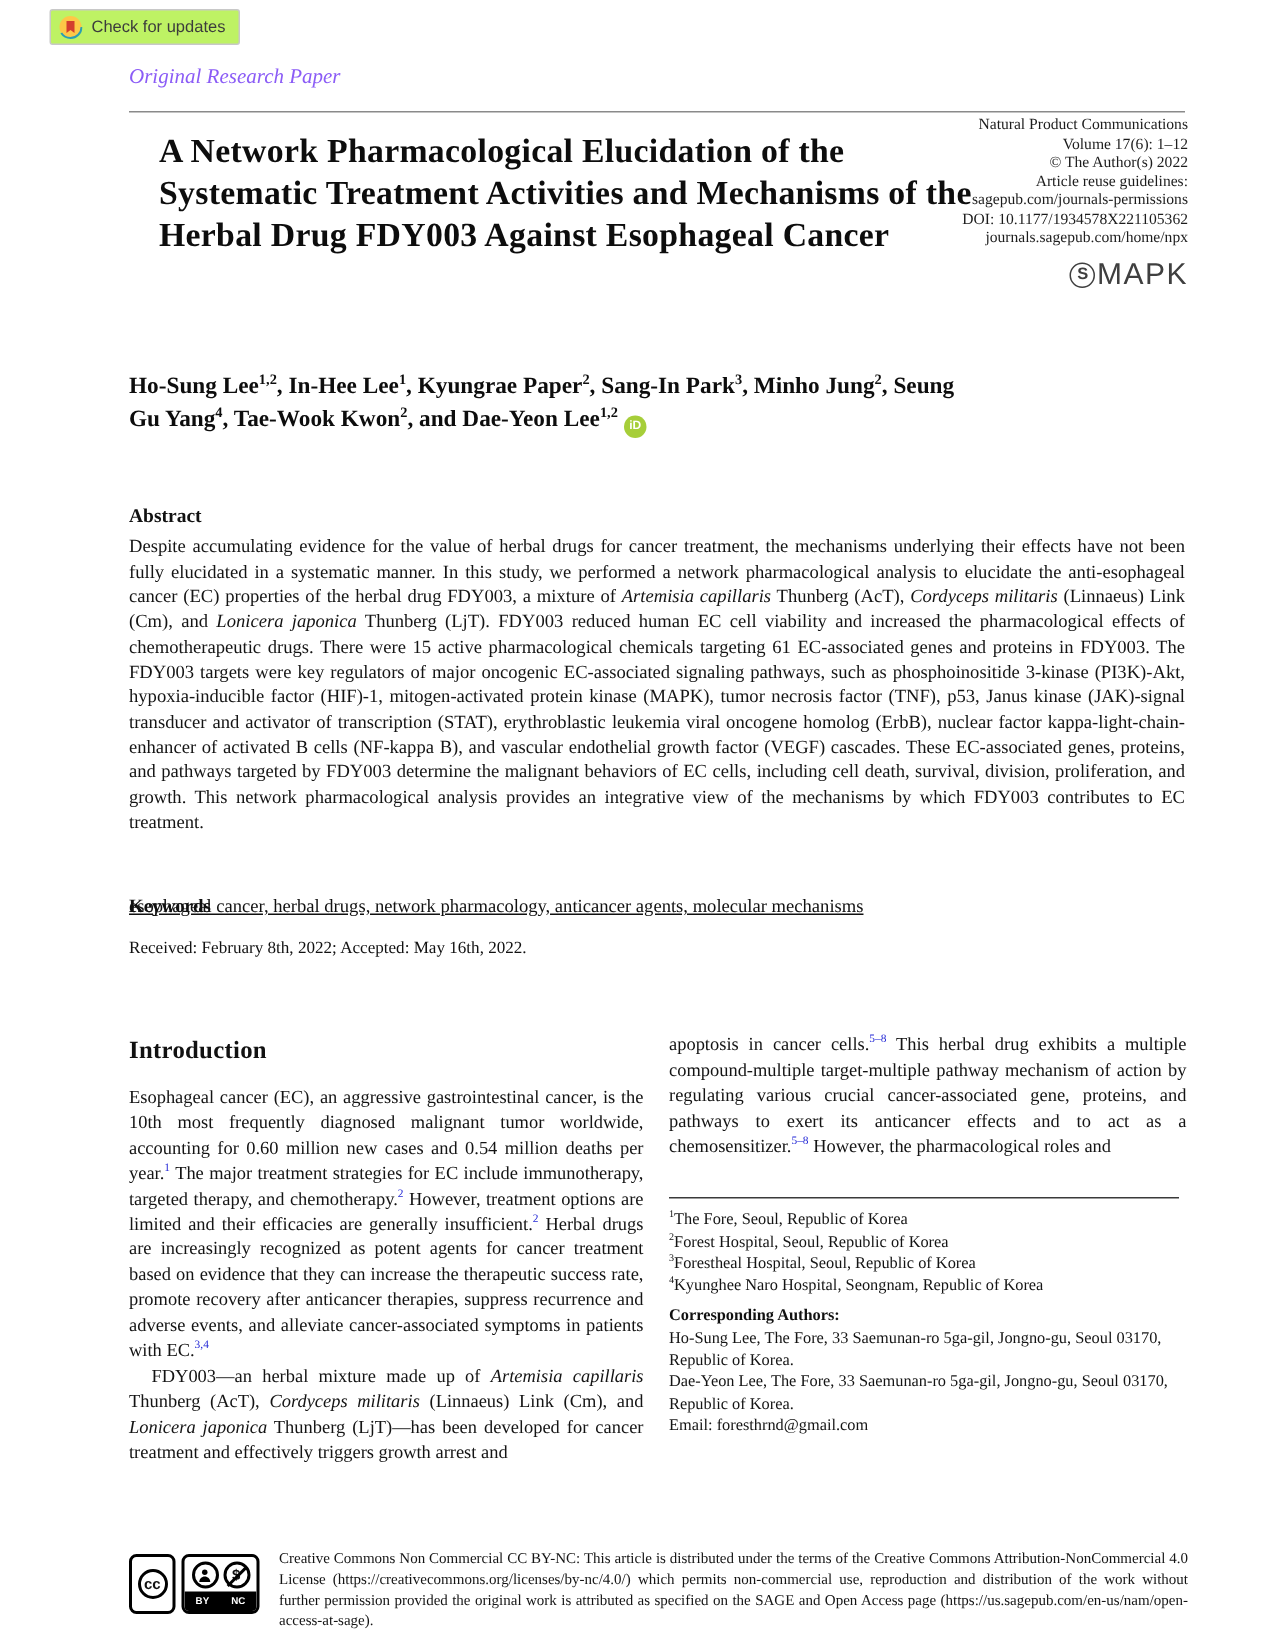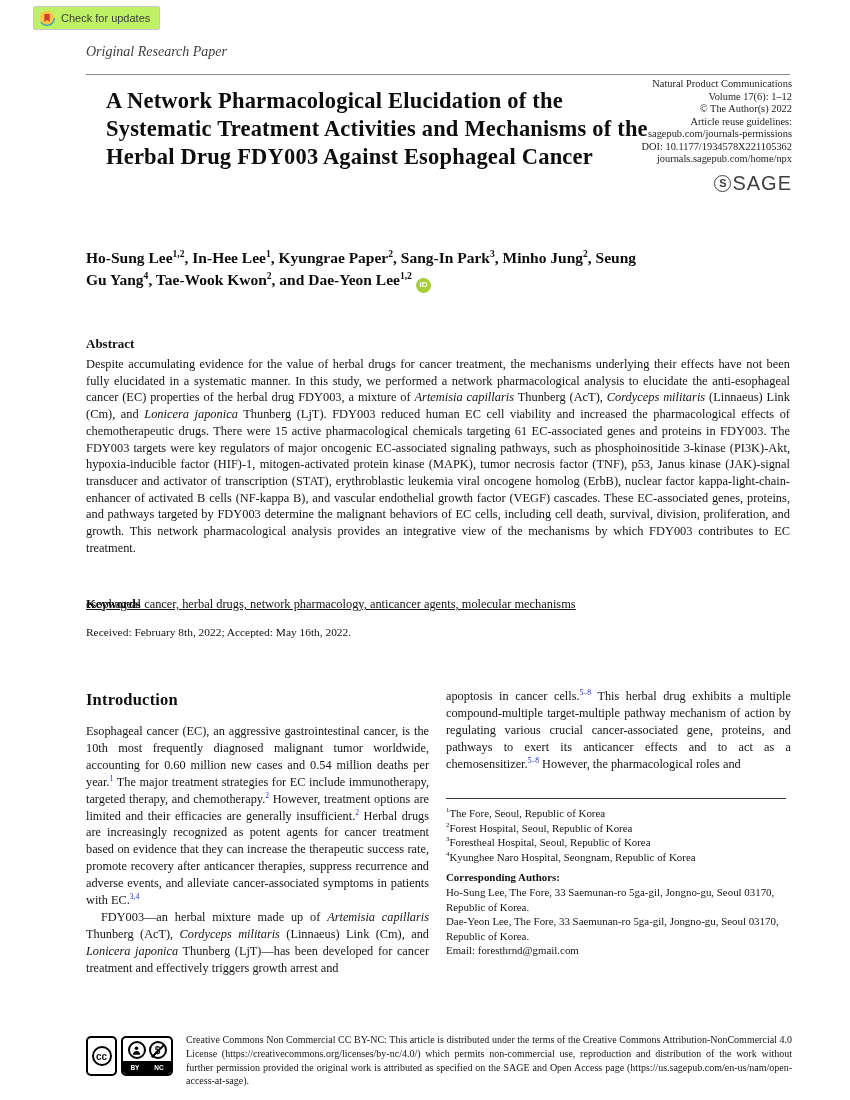--- a/index.html
+++ b/index.html
@@ -22,21 +22,21 @@
     border: 1px solid #c8c8c8;
     border-radius: 2px;
     font-family: "Liberation Sans", sans-serif;
     font-size: 11px; color: #3c3c3c;
     cursor: pointer;
   }
   .crossref-ico { width: 16px; height: 16px; display: block; }
   
   .kicker {
     position: absolute; left: 86px; top: 44px;
-    font-style: italic; font-size: 14px; color: #404040;
+    font-style: italic; font-size: 14px; color: #8b5cf6;
   }
   .top-rule {
     position: absolute; left: 86px; top: 74px; width: 704px; height: 1px;
     background: #8a8a8a;
   }
   
   .title {
     position: absolute; left: 86px; top: 87px; width: 568px;
     font-size: 22.5px; font-weight: bold; line-height: 28px; color: #0d0d0d;
     letter-spacing: 0.2px;
@@ -151,21 +151,21 @@
   <div class="journal">
     <div class="jline">Natural Product Communications</div>
     <div class="jline">Volume 17(6): 1–12</div>
     <div class="jline">© The Author(s) 2022</div>
     <div class="jline">Article reuse guidelines:</div>
     <div class="jline">sagepub.com/journals-permissions</div>
     <div class="jline">DOI: 10.1177/1934578X221105362</div>
     <div class="jline">journals.sagepub.com/home/npx</div>
     <div class="sage">
       <span class="sage-s">S</span>
-      <span class="sage-word">SAGE</span>
+      <span class="sage-word">MAPK</span>
     </div>
   </div>
 
   <div class="authors"><span><span>Ho-Sung Lee</span><sup>1,2</sup><span>, In-Hee Lee</span><sup>1</sup><span>, Kyungrae Paper</span><sup>2</sup><span>, Sang-In Park</span><sup>3</sup><span>, Minho Jung</span><sup>2</sup><span>, Seung Gu Yang</span><sup>4</sup><span>, Tae-Wook Kwon</span><sup>2</sup><span>, and Dae-Yeon Lee</span><sup>1,2</sup></span><span class="orcid">iD</span></div>
 
   <div class="abstract-h">Abstract</div>
   <div class="abstract-b"><span>Despite accumulating evidence for the value of herbal drugs for cancer treatment, the mechanisms underlying their effects have not been fully elucidated in a systematic manner. In this study, we performed a network pharmacological analysis to elucidate the anti-esophageal cancer (EC) properties of the herbal drug FDY003, a mixture of </span><span style="font-style: italic;">Artemisia capillaris</span><span> Thunberg (AcT), </span><span style="font-style: italic;">Cordyceps militaris</span><span> (Linnaeus) Link (Cm), and </span><span style="font-style: italic;">Lonicera japonica</span><span> Thunberg (LjT). FDY003 reduced human EC cell viability and increased the pharmacological effects of chemotherapeutic drugs. There were 15 active pharmacological chemicals targeting 61 EC-associated genes and proteins in FDY003. The FDY003 targets were key regulators of major oncogenic EC-associated signaling pathways, such as phosphoinositide 3-kinase (PI3K)-Akt, hypoxia-inducible factor (HIF)-1, mitogen-activated protein kinase (MAPK), tumor necrosis factor (TNF), p53, Janus kinase (JAK)-signal transducer and activator of transcription (STAT), erythroblastic leukemia viral oncogene homolog (ErbB), nuclear factor kappa-light-chain-enhancer of activated B cells (NF-kappa B), and vascular endothelial growth factor (VEGF) cascades. These EC-associated genes, proteins, and pathways targeted by FDY003 determine the malignant behaviors of EC cells, including cell death, survival, division, proliferation, and growth. This network pharmacological analysis provides an integrative view of the mechanisms by which FDY003 contributes to EC treatment.</span></div>
 
   <div class="keywords-h">Keywords</div>
   <div class="keywords-t">esophageal cancer, herbal drugs, network pharmacology, anticancer agents, molecular mechanisms</div>

